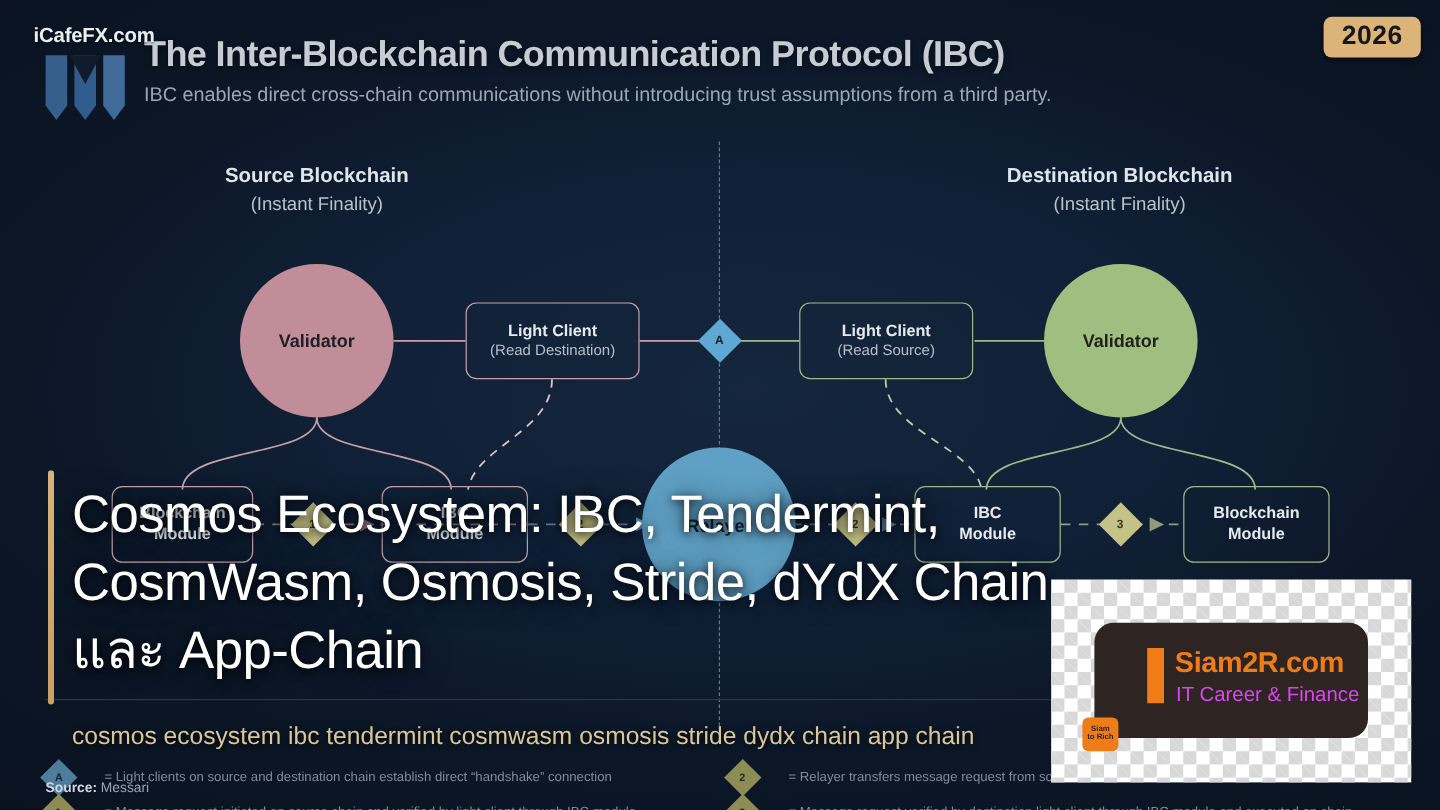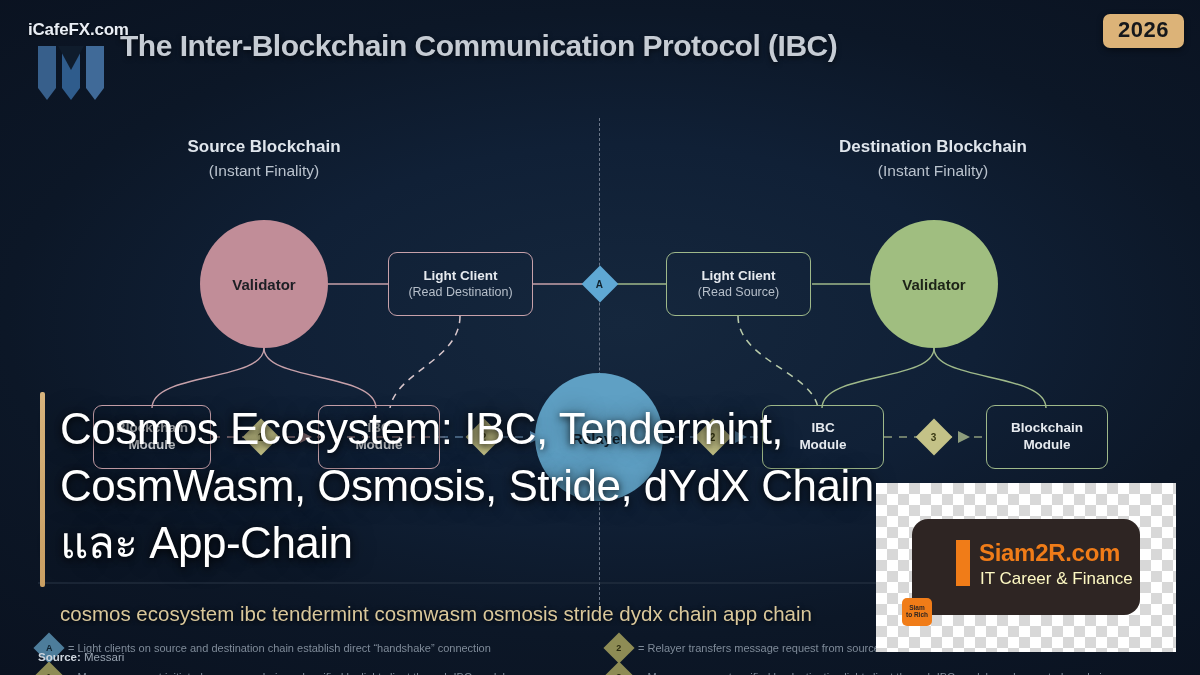--- a/index.html
+++ b/index.html
@@ -88,21 +88,21 @@
   
   .legend { position:absolute; left:38px; bottom:38px; width:1130px; }
   .lg-row { position:absolute; display:flex; align-items:center; }
   .lg-dia {
     width:22px; height:22px; transform:rotate(45deg);
     display:flex; align-items:center; justify-content:center; flex:none;
   }
   .lg-dia span { transform:rotate(-45deg); font-size:9px; font-weight:700; }
   .lg-dia.blue { background:#4d7d9b; } .lg-dia.blue span { color:#0f2330; }
   .lg-dia.gold { background:#8e8c55; } .lg-dia.gold span { color:#2a2a10; }
-  .lg-txt { margin-left:8px; font-size:11px; color:#7f8b99; white-space:nowrap; }
+  .lg-txt { margin-left:27px; font-size:11px; color:#7f8b99; white-space:nowrap; }
   .src-line {
     position:absolute; left:38px; bottom:12px; font-size:11.5px; color:#9aa5b2;
   }
   .src-line b { color:#cfd6de;text-align:center; }
   
   .accent-bar {
     position:absolute; left:40px; top:392px; width:5px; height:195px;
     background:linear-gradient(180deg,#d8b47d,#c99f63);
     border-radius:2px;
   }
@@ -135,21 +135,21 @@
   .wm-bar {
     position:absolute; left:44px; top:21px; width:14px; height:46px;
     background:#f07c18;
   }
   .wm-name {
     position:absolute; left:67px; top:20px;
     font-size:24px; font-weight:700; color:#f07c18; letter-spacing:-0.3px;
   }
   .wm-tag {
     position:absolute; left:68px; top:50px;
-    font-size:17px; color:#fef9c3; font-weight:400;
+    font-size:17px; color:#d946ef; font-weight:400;
   }
   .wm-chip {
     position:absolute; left:26px; top:115px; width:30px; height:28px;
     background:#f07c18; border-radius:5px;
     display:flex; flex-direction:column; align-items:center; justify-content:center;
     line-height:1.05;
   }
   .wm-chip div { font-size:6.5px; font-weight:700; color:#2e2523; }
 </style>
 </head>
@@ -161,20 +161,21 @@
     <div class="logo-wrap">
       <div class="logo-txt">iCafeFX.com</div>
       <svg class="logo-mark" viewBox="0 0 74 62">
         <polygon points="2,6 20,6 20,48 11,60 2,48" fill="#3f6c9e" opacity="0.85"></polygon>
         <polygon points="26,6 44,6 44,48 35,60 26,48" fill="#2f5c8c"></polygon>
         <polygon points="50,6 68,6 68,48 59,60 50,48" fill="#4d80b5" opacity="0.8"></polygon>
         <polygon points="22,6 48,6 35,30" fill="#0f1c2c"></polygon>
       </svg>
     </div>
     <div class="hdr-title">The Inter-Blockchain Communication Protocol (IBC)</div>
+    <div class="hdr-sub">IBC enables direct cross-chain communications without introducing trust assumptions from a third party.</div>
     <div class="year-badge">2026</div>
   </div>
 
   <div class="diagram">
 
     <div class="vdash"></div>
 
     <div class="col-title" style="left:124px; top:137px;">Source Blockchain</div>
     <div class="col-sub" style="left:124px; top:162px;">(Instant Finality)</div>
     <div class="col-title" style="left:793px; top:137px;">Destination Blockchain</div>

